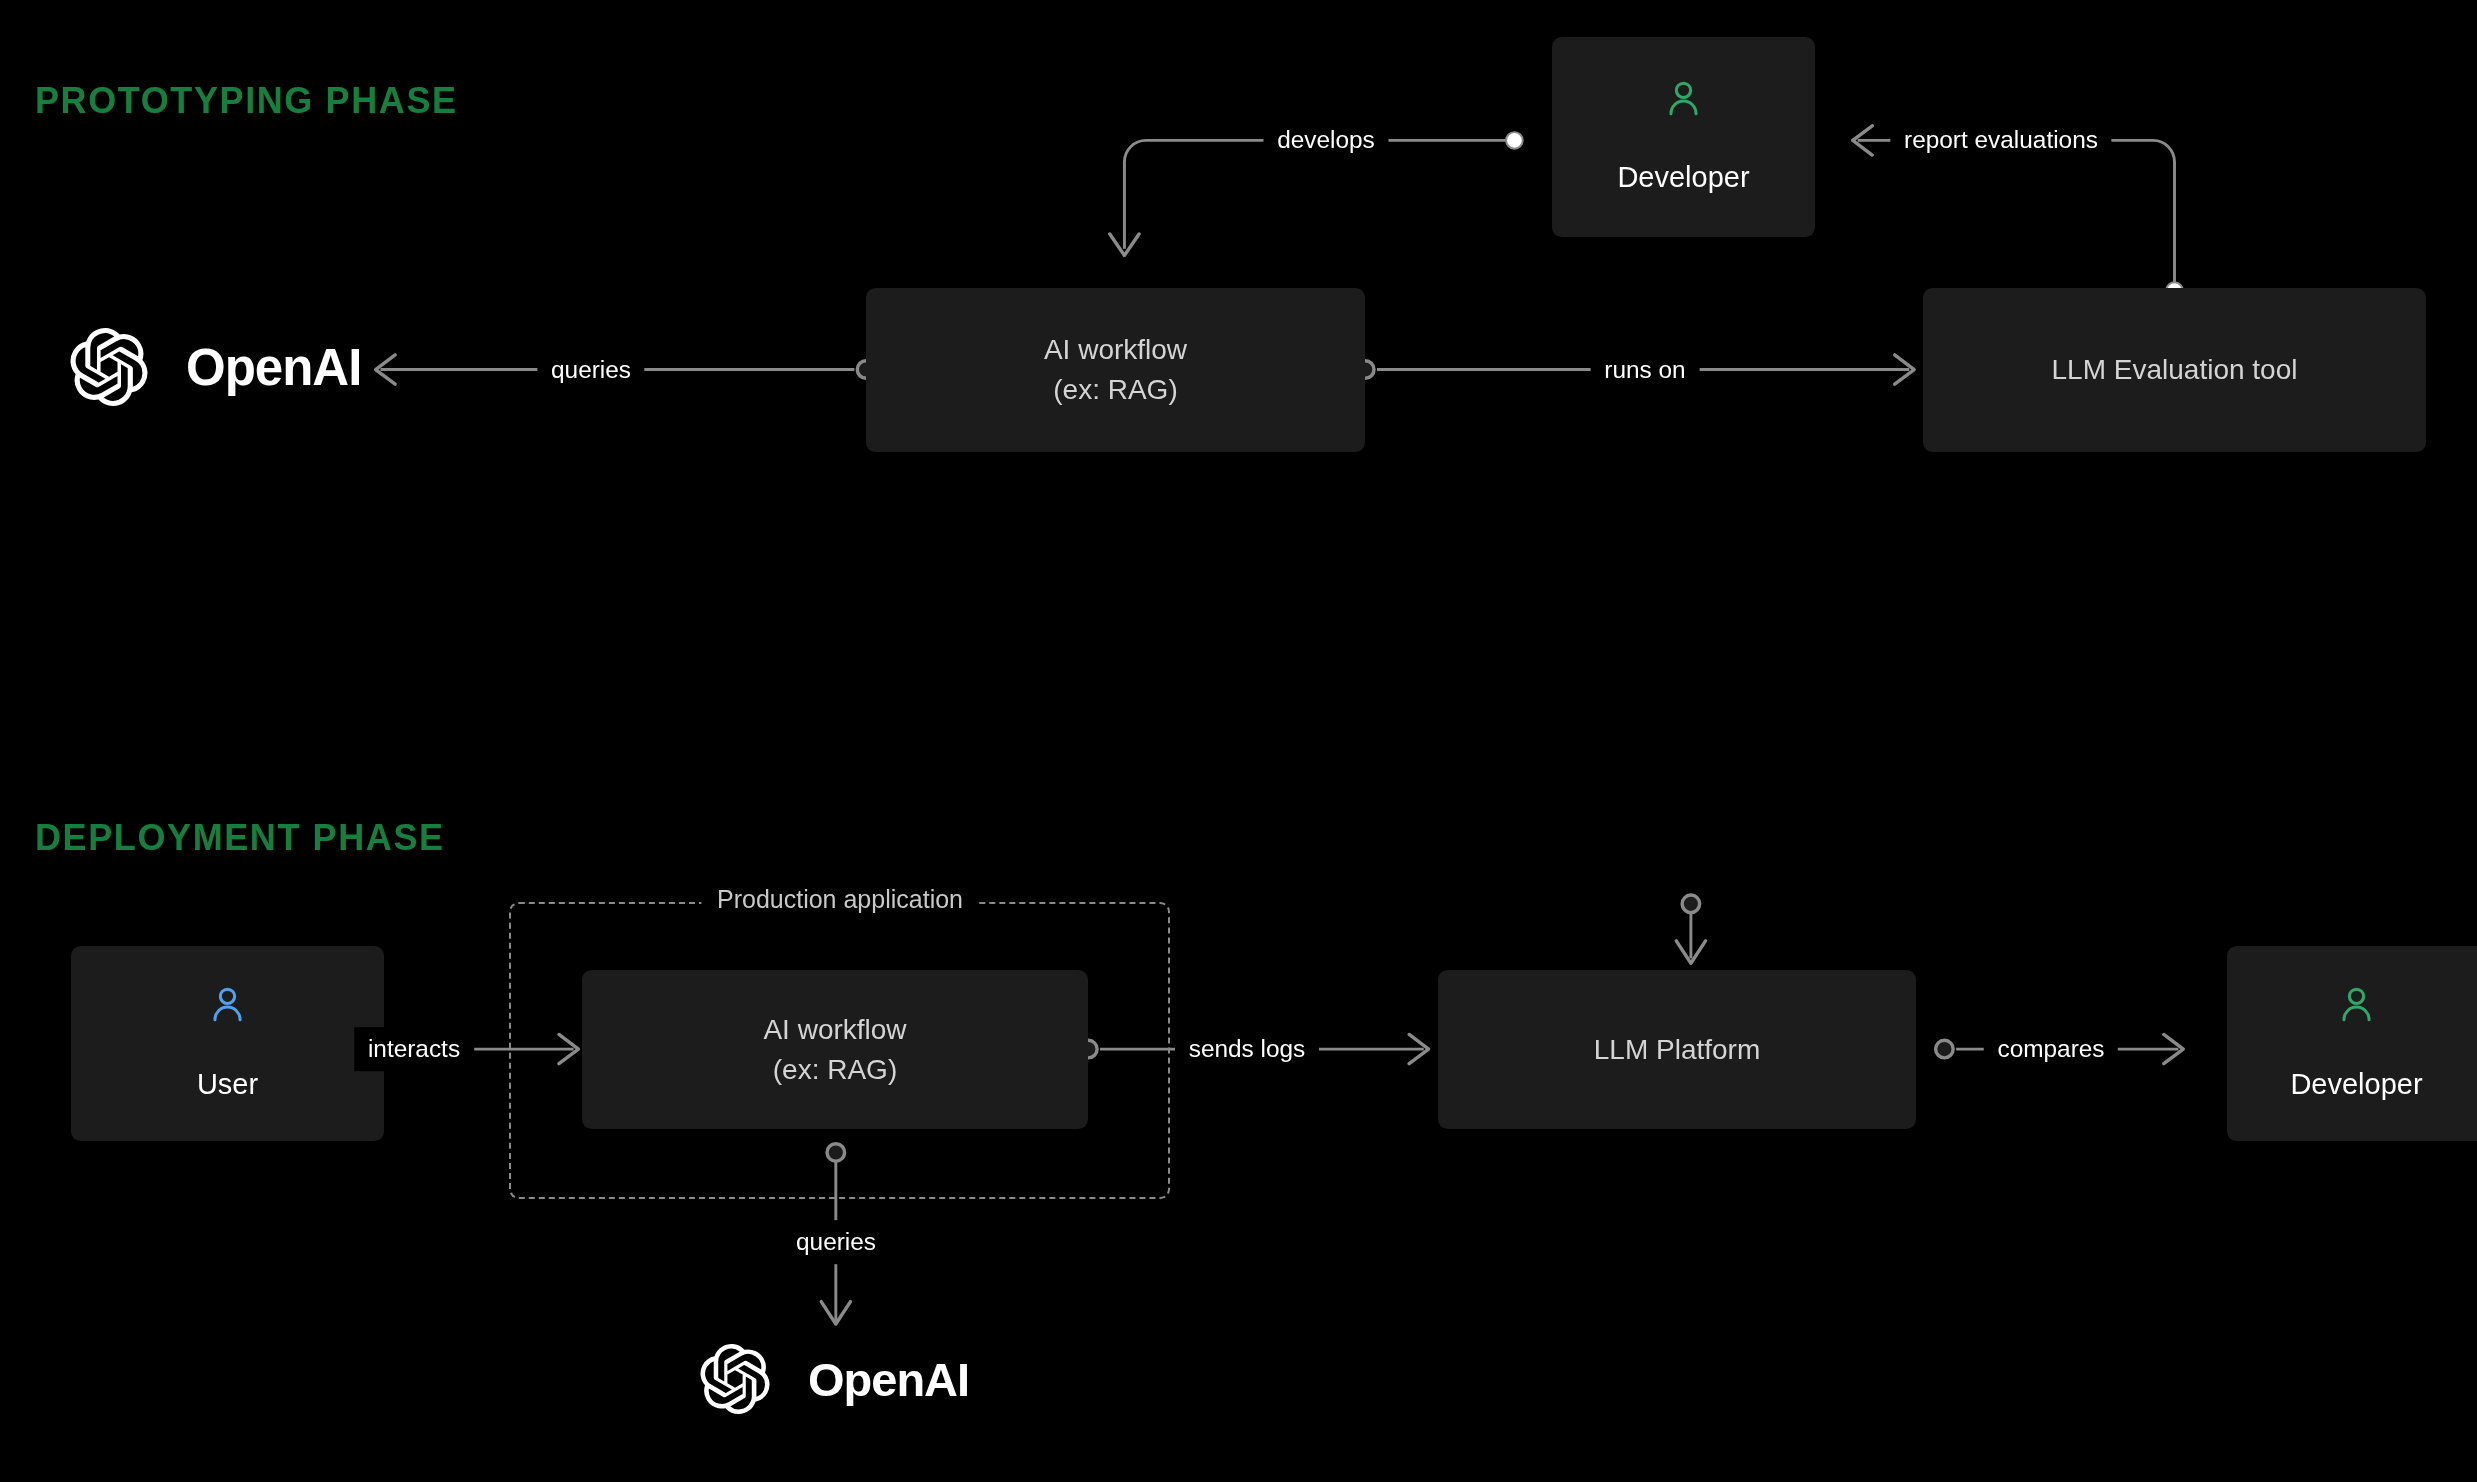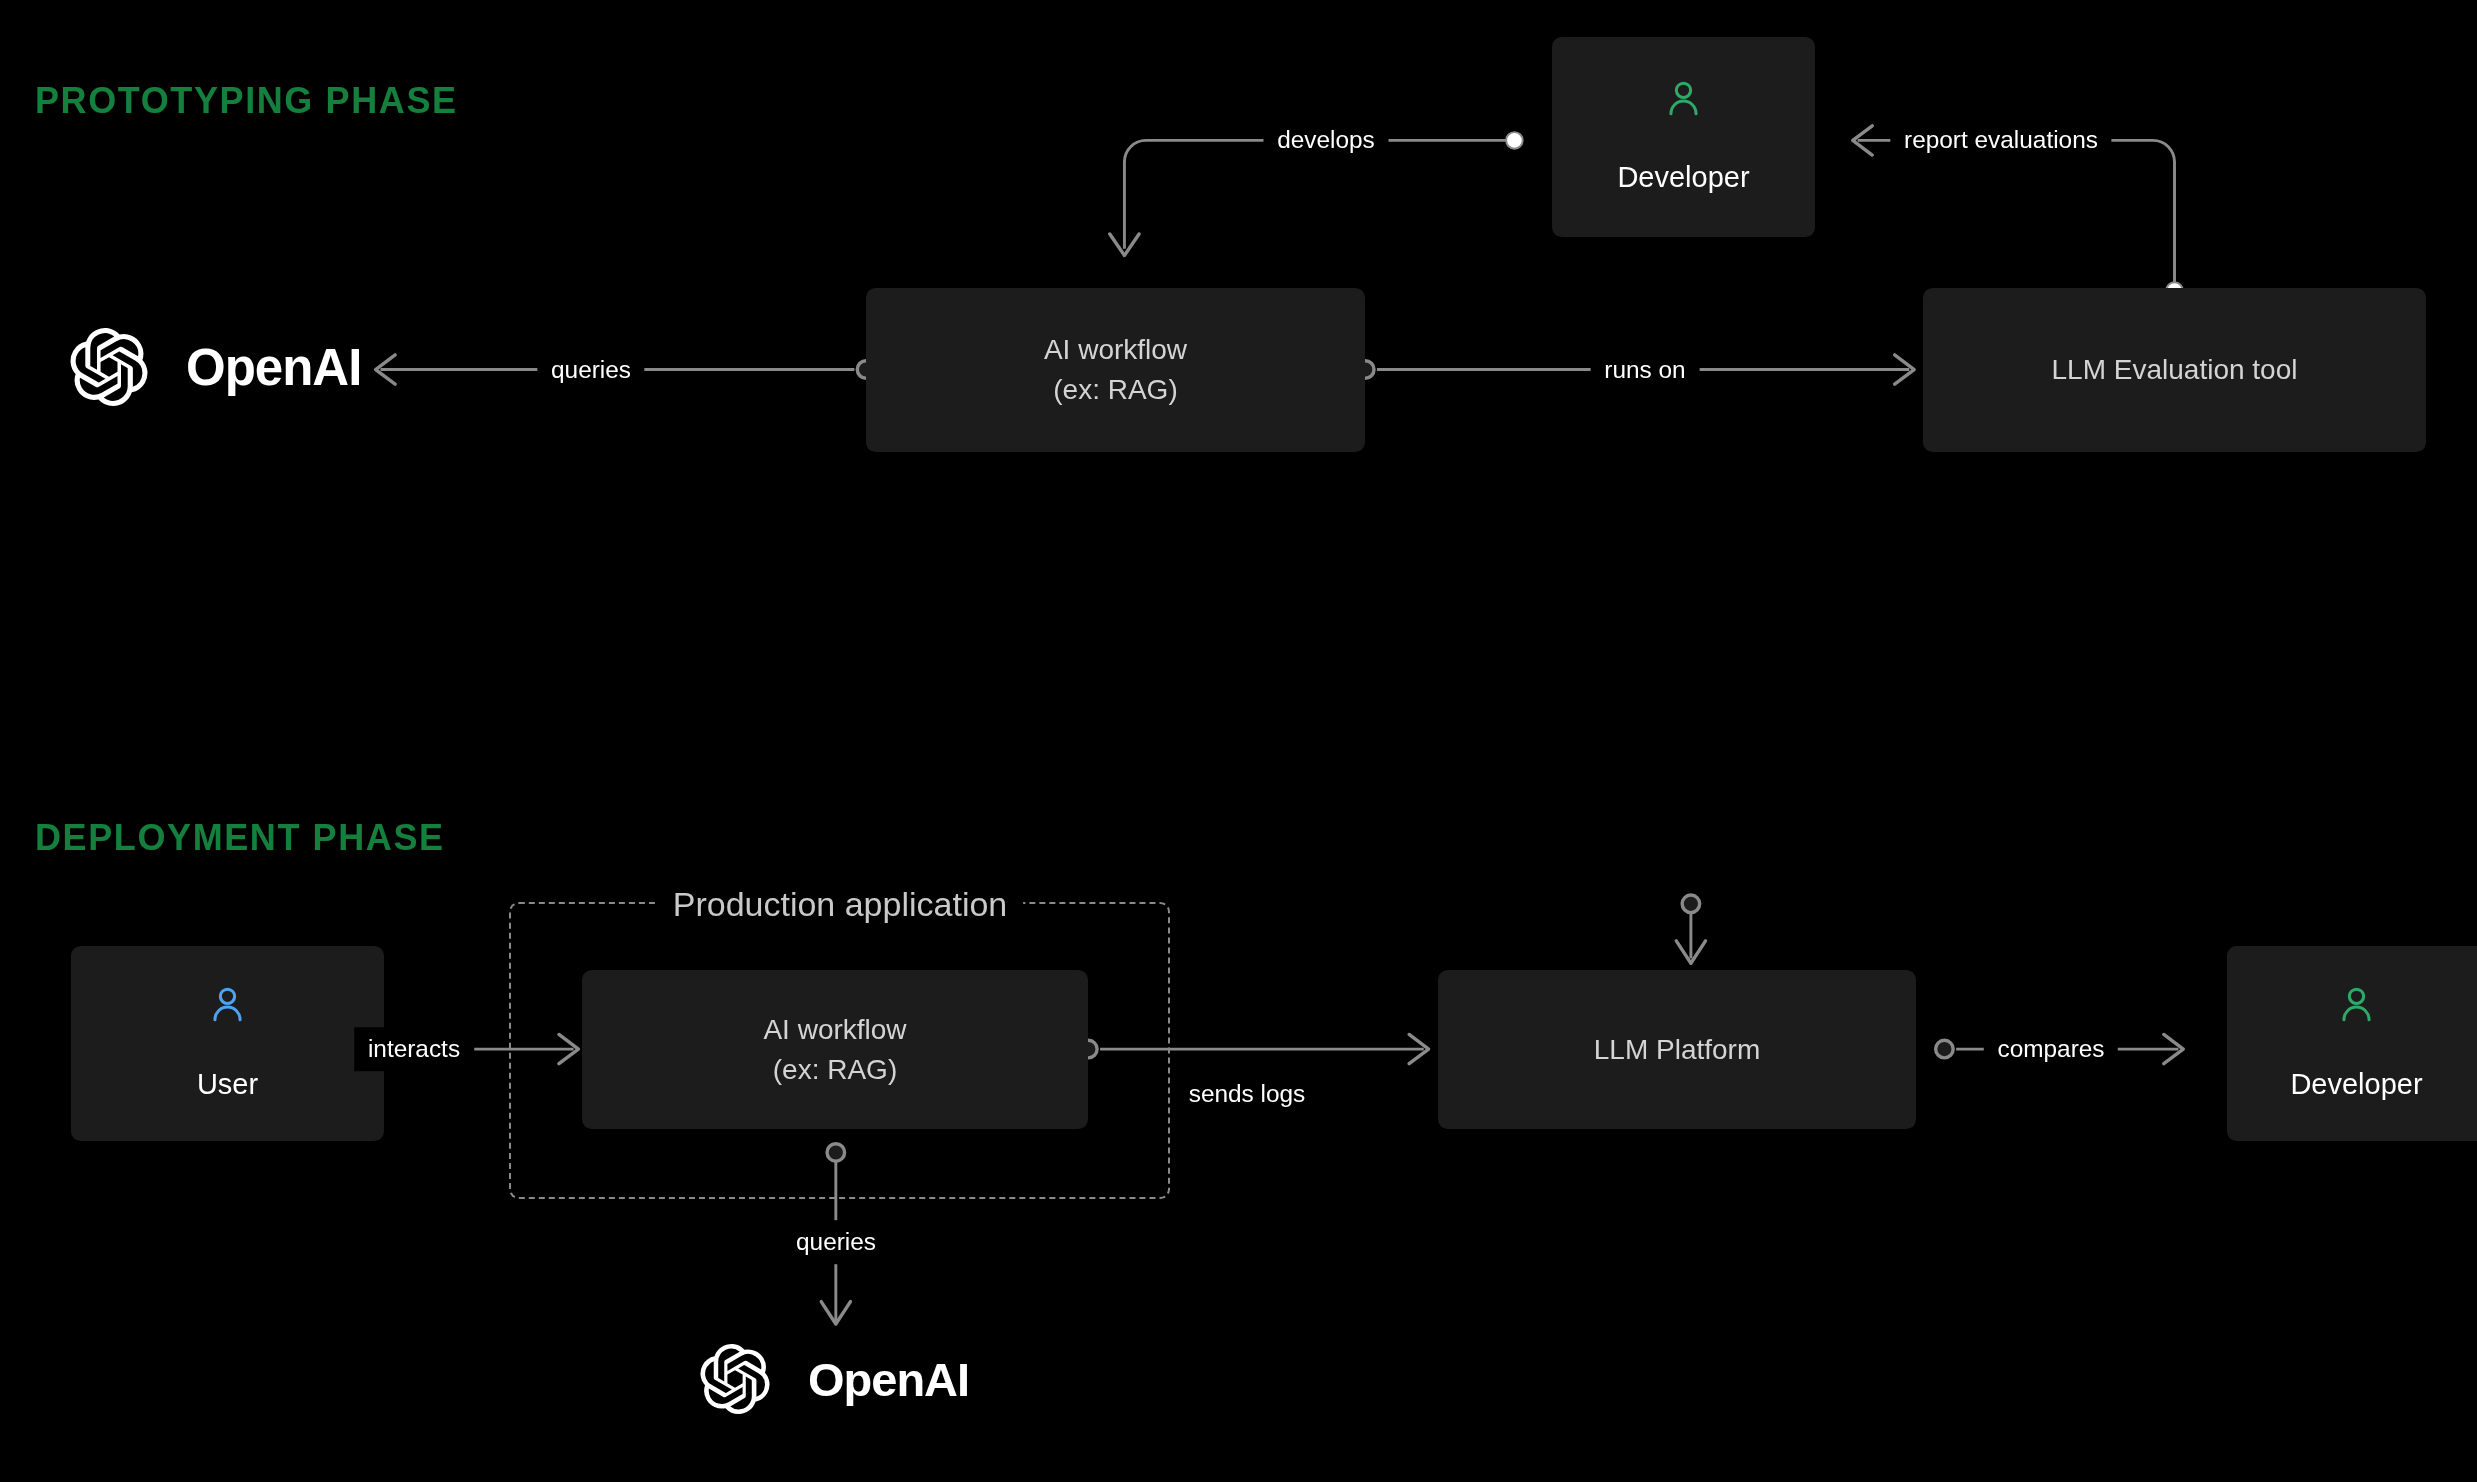--- a/index.html
+++ b/index.html
@@ -45,21 +45,21 @@
     position:absolute;
     border:2px dashed #8a8a8a;
     border-radius:9.8px;
     background:transparent;
     z-index:3;
   }
   .group-title{
     position:absolute;
     background:#000000;
     color:#c9c9c9;
-    font-size:34px;
+    font-size:25px;
     padding:0 15.6px;
     white-space:nowrap;
     z-index:5;
   }
 
   
   #edges{ position:absolute; left:0; top:0; width:2477px; height:1482px; z-index:4; }
   .edge-path{ fill:none; stroke:#8a8a8a; stroke-width:3; }
   .port-hollow{ fill:#1c1c1c; stroke:#8a8a8a; stroke-width:3.5; }
   .port-solid{ fill:#ffffff; stroke:#8a8a8a; stroke-width:2; }
@@ -231,21 +231,21 @@
   <div class="edge-label" style="left:591px; top:370px;">queries</div>
 
   <div class="edge-label" style="left:1645px; top:370px;">runs on</div>
 
   <div class="edge-label" style="left:1326px; top:140px;">develops</div>
 
   <div class="edge-label" style="left:2001px; top:140px;">report evaluations</div>
 
   <div class="edge-label" style="left:414px; top:1049px;">interacts</div>
 
-  <div class="edge-label" style="left:1247px; top:1049px;margin-top:45px;">sends logs</div>
+  <div class="edge-label" style="left:1247px; top:1049px;">sends logs</div>
 
   <div class="edge-label" style="left:2051px; top:1049px;">compares</div>
 
 
   <div class="edge-label" style="left:836px; top:1242px;">queries</div>
 
 </div>
 
 
 </body></html>

